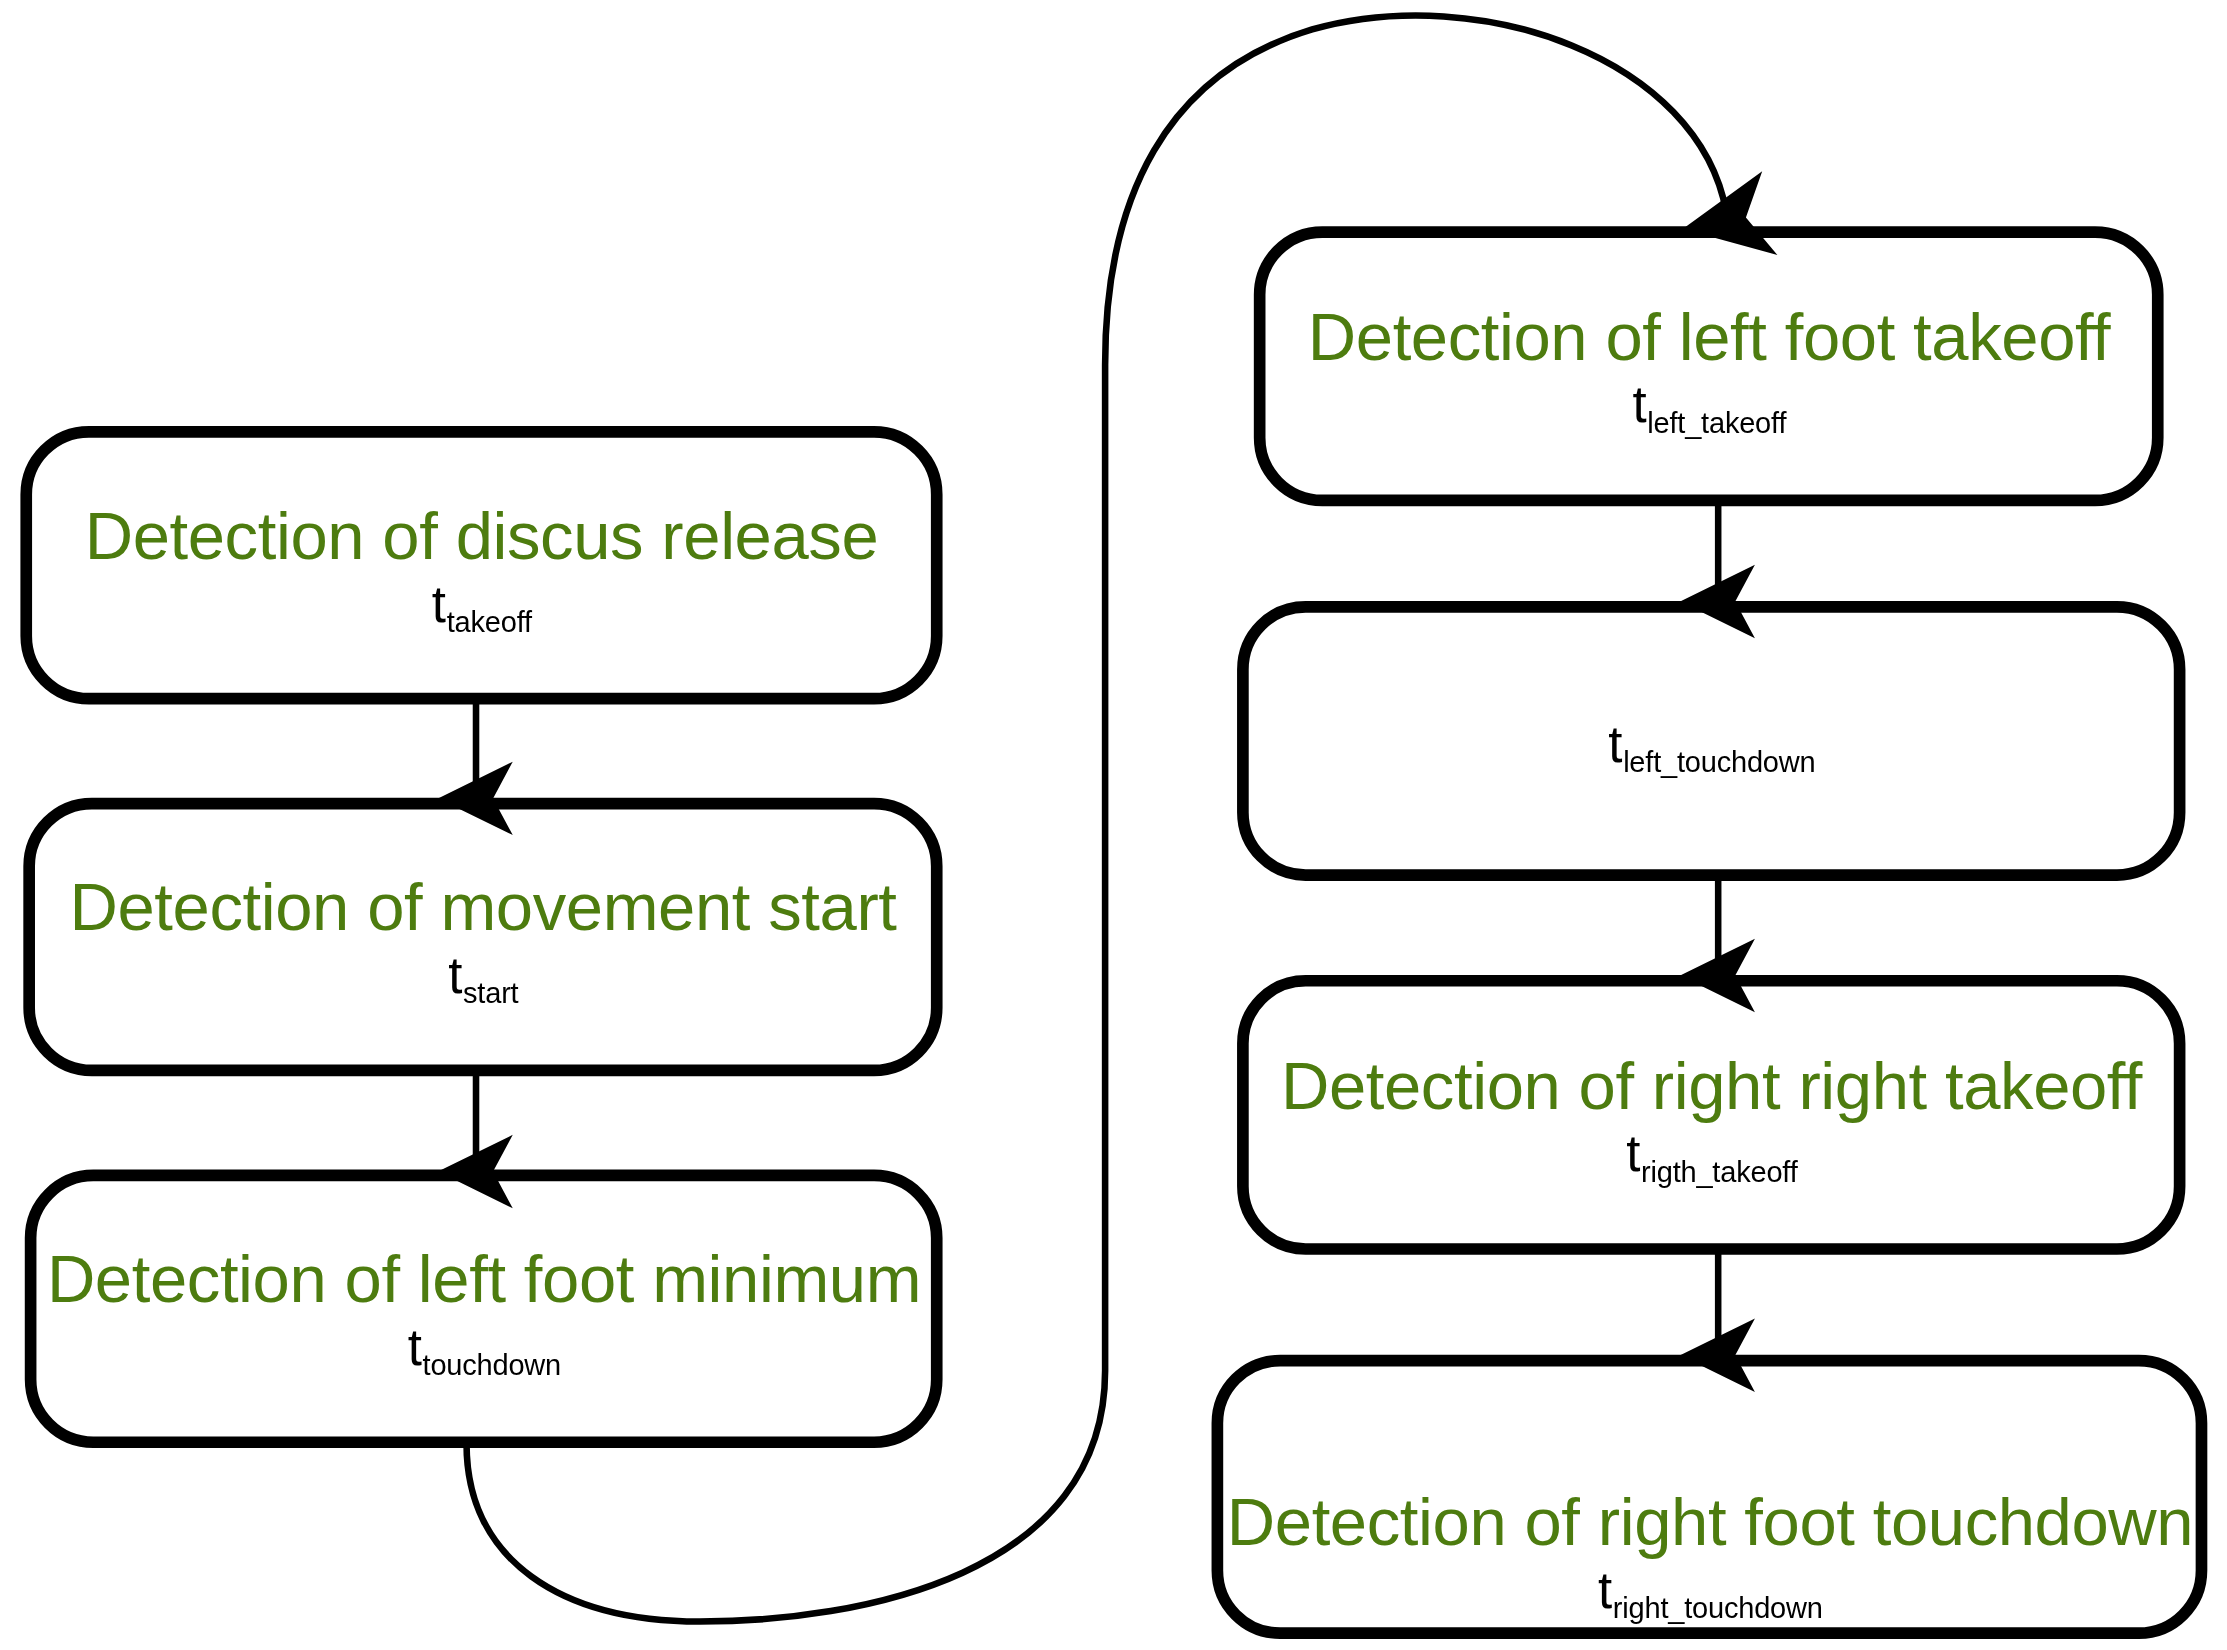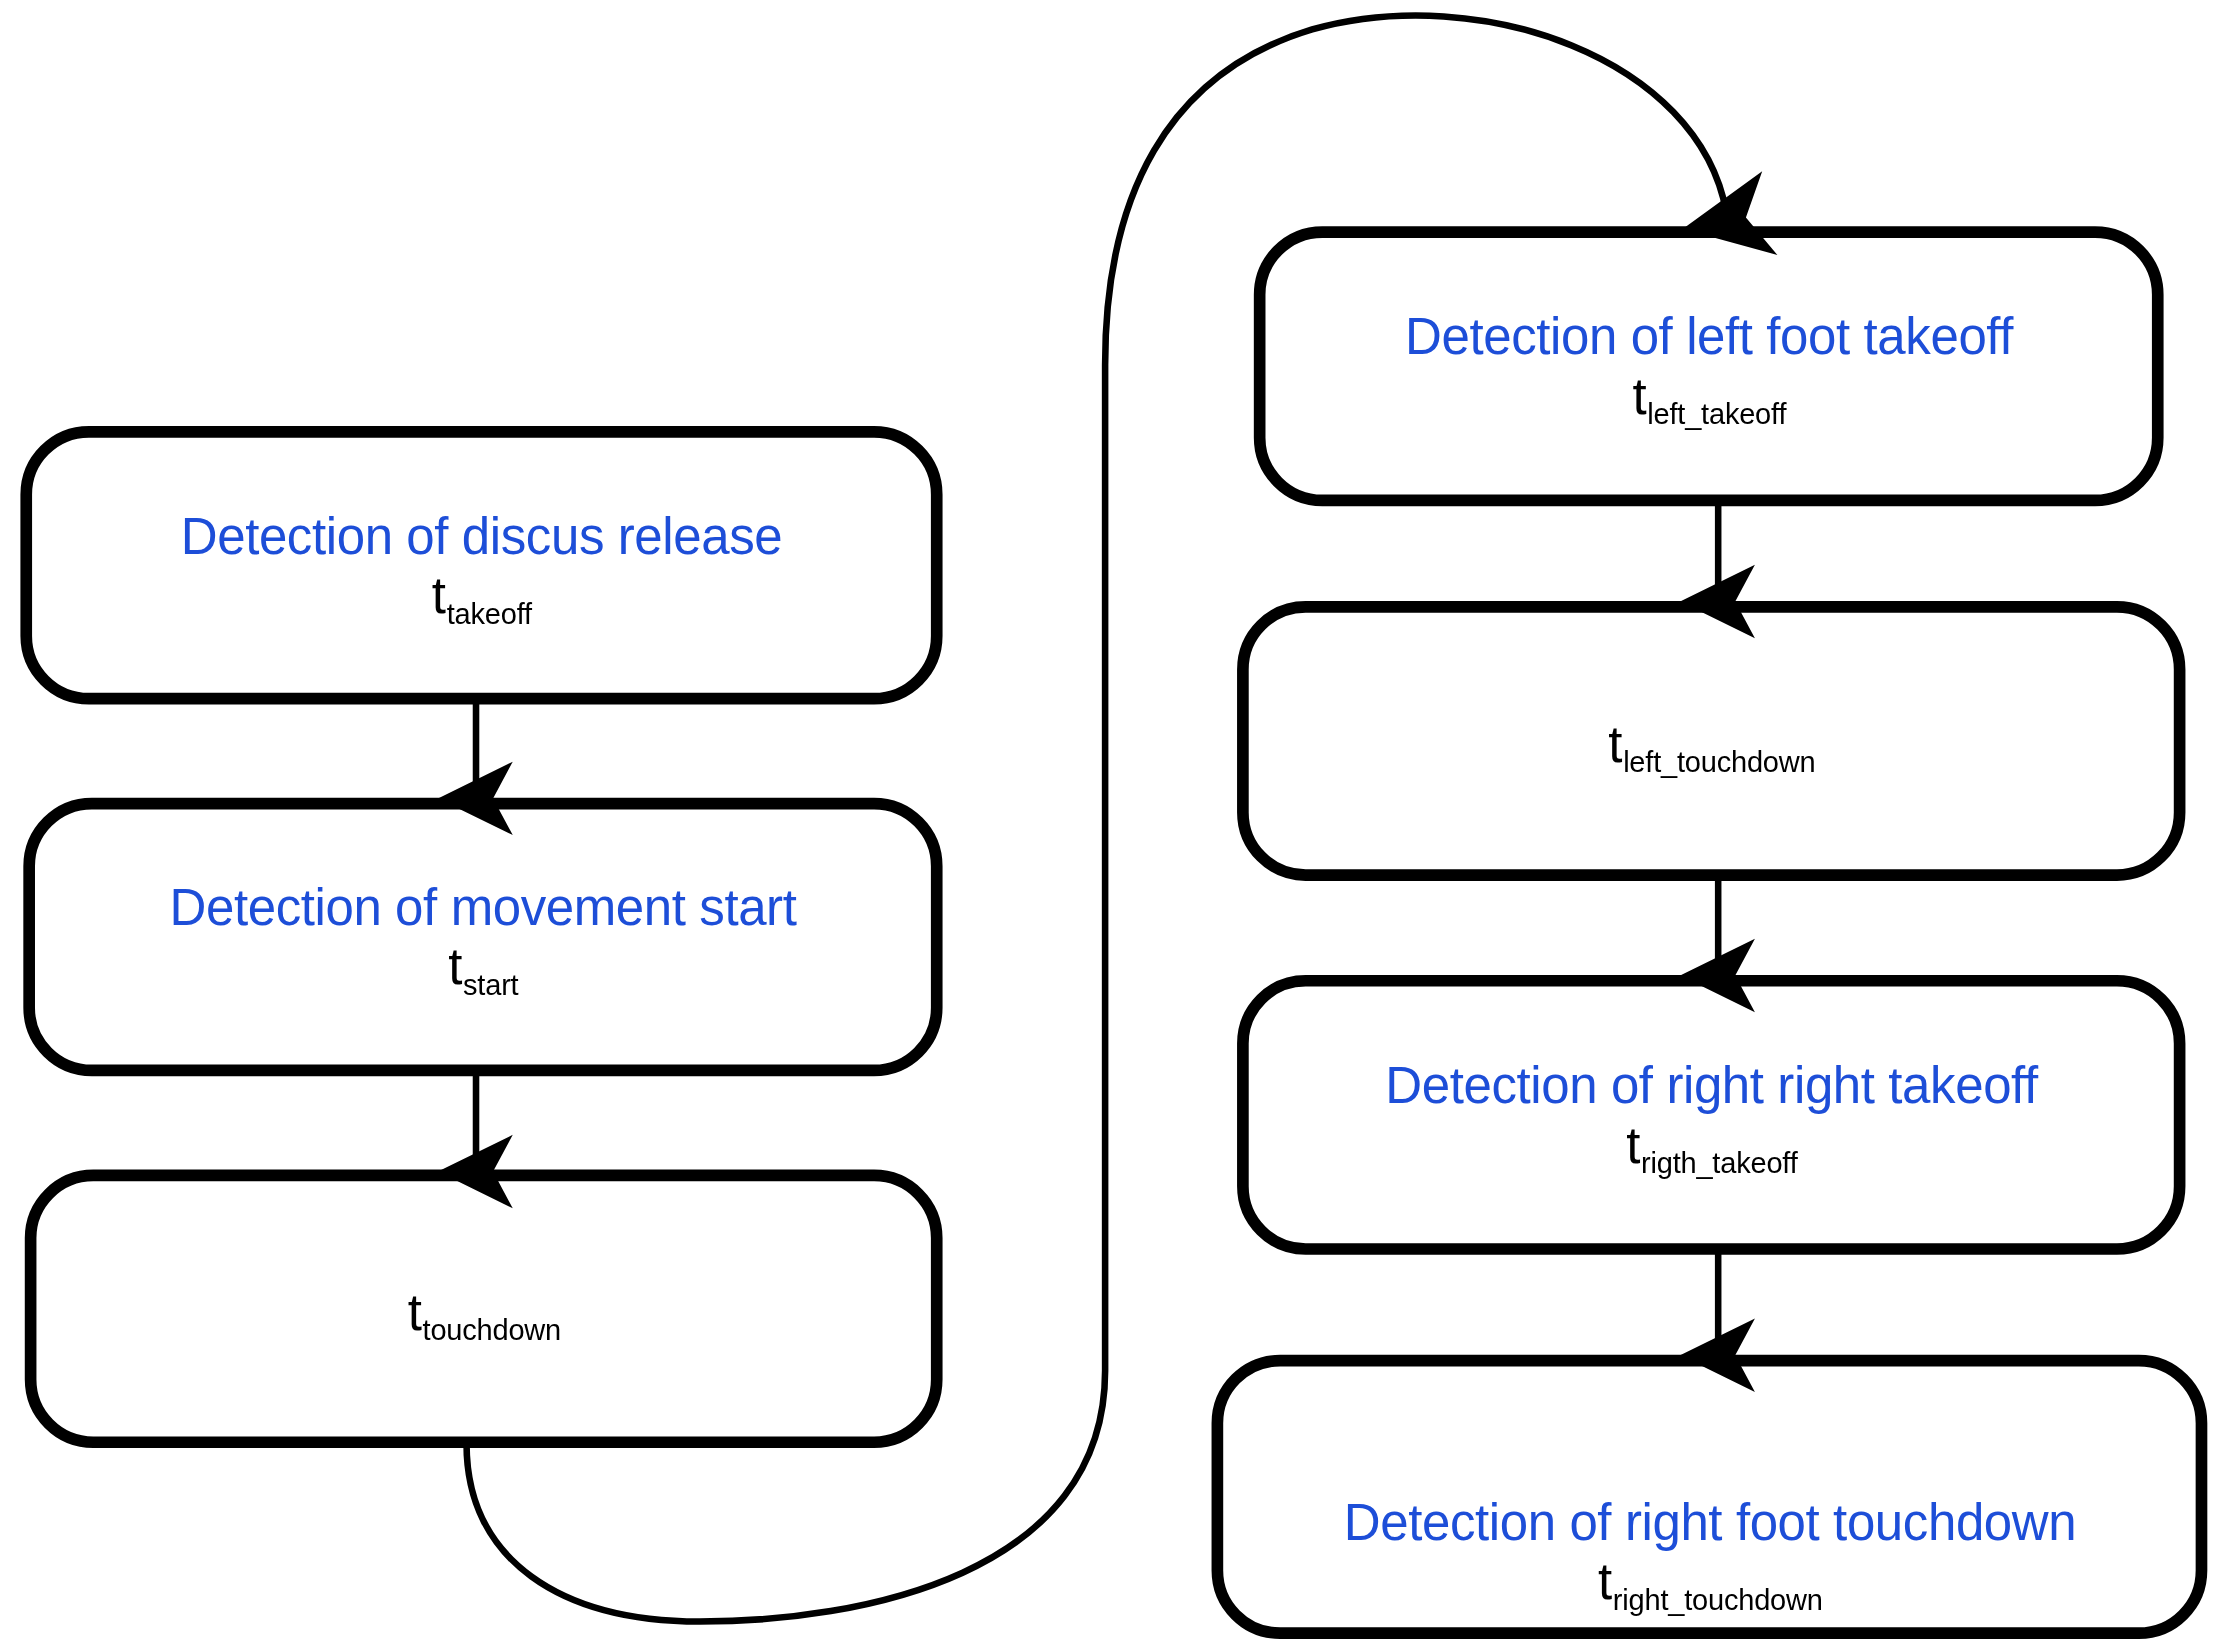--- a/index.html
+++ b/index.html
@@ -26,25 +26,25 @@
     position: absolute;
     display: flex;
     flex-direction: column;
     align-items: center;
     justify-content: center;
     text-align: center;
     color: #000000;
     pointer-events: none;
   }
   .node-title {
-    font-size: 51px;
+    font-size: 67px;
     line-height: 1.05;
     letter-spacing: -0.4px;
     white-space: nowrap;
-    color: #1d4ed8;
+    color: #4d7c0f;
   }
   .node-sub {
     margin-top: 7.3px;
     display: inline-flex;
     align-items: baseline;
     font-size: 51px;
     line-height: 1;
     color: #000000;
   }
   .node-sub .base {
@@ -116,20 +116,21 @@
 
   <div class="node-label-group" style="left:29px; top:803px; width:908px; height:267px;">
     <div class="node-title">Detection of movement start</div>
     <div class="node-sub">
       <span class="base">t</span>
         <span class="sub">start</span>
     </div>
   </div>
 
   <div class="node-label-group" style="left:31px; top:1175px; width:906px; height:267px;">
+    <div class="node-title">Detection of left foot minimum</div>
     <div class="node-sub">
       <span class="base">t</span>
         <span class="sub">touchdown</span>
     </div>
   </div>
 
   <div class="node-label-group" style="left:1260px; top:232px; width:898px; height:268px;">
     <div class="node-title">Detection of left foot takeoff</div>
     <div class="node-sub">
       <span class="base">t</span>

